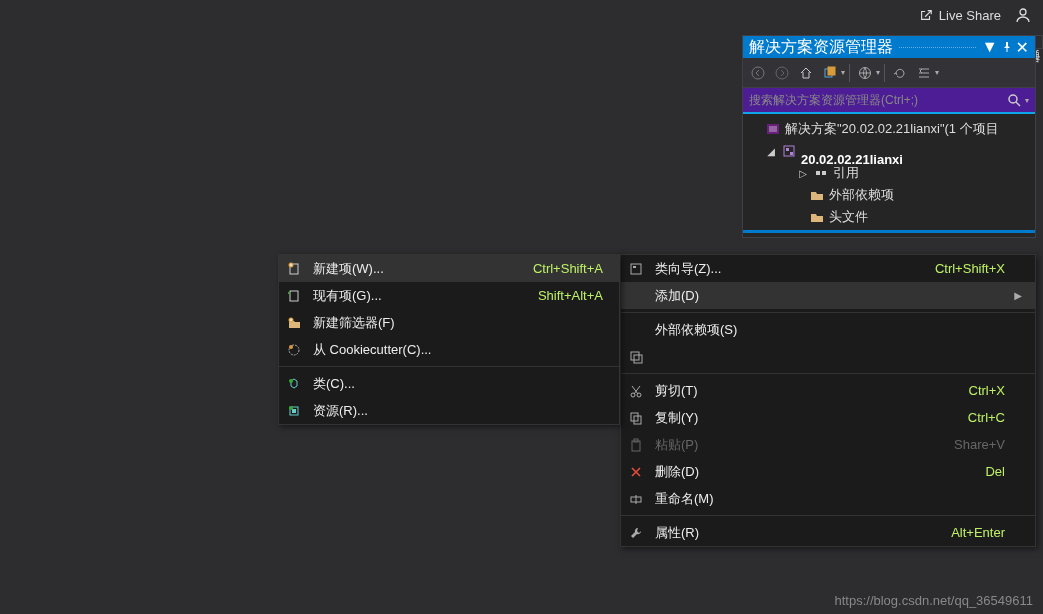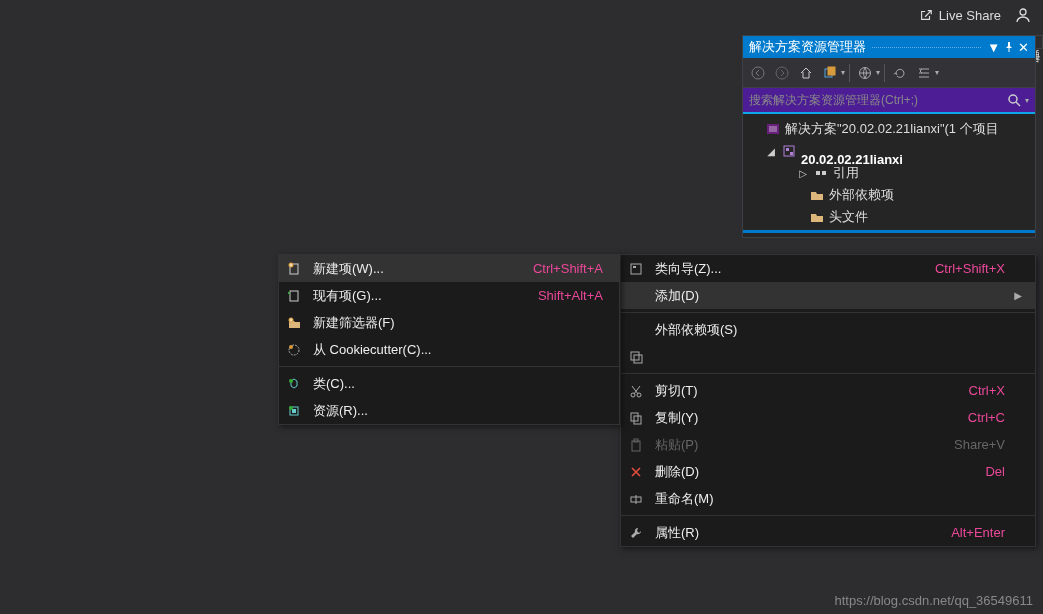--- a/index.html
+++ b/index.html
@@ -2,21 +2,21 @@
 <html><head>
 <meta charset="utf-8">
 <style>
 * { margin: 0; padding: 0; box-sizing: border-box; font-family: "Segoe UI", "Microsoft YaHei", sans-serif; }
 body { background: #2d2d30; width: 1043px; height: 614px; overflow: hidden; position: relative; color: #ccc; font-size: 13px; }
 
 .top-bar { position: absolute; top: 0; right: 0; height: 30px; display: flex; align-items: center; gap: 14px; padding-right: 12px; color: #ddd; }
 .top-bar .share { display: flex; align-items: flex-start; gap: 6px; font-size: 13px; }
 
 .solution-panel { position: absolute; top: 35px; right: 7px; width: 294px; background: #252526; border: 1px solid #3f3f46; }
-.panel-title { background: #007acc; color: #fff; height: 22px; display: flex; align-items: center; padding: 0 6px; justify-content: space-between; font-size: 13px; }
+.panel-title { background: #007acc; color: #fff; height: 22px; display: flex; align-items: center; padding: 0 6px; justify-content: space-between; font-size: 16px; }
 .panel-title .title-controls { display: flex; gap: 4px; align-items: center; }
 .panel-title .title-controls span { cursor: pointer; }
 .panel-toolbar { height: 30px; background: #333337; display: flex; align-items: center; padding: 0 4px; gap: 2px; border-bottom: 1px solid #3f3f46; }
 .panel-toolbar .tb-btn { width: 22px; height: 22px; display: flex; align-items: center; justify-content: center; color: #999; cursor: pointer; position: relative; }
 .panel-toolbar .divider { width: 1px; height: 18px; background: #555; margin: 0 2px; }
 .panel-search { height: 26px; background: #4c1d95; display: flex; align-items: center; padding: 0 6px; border-bottom: 2px solid #0ea5e9; }
 .panel-search .search-text { flex: 1; color: #888; font-size: 12px; }
 .tree { padding: 4px 0; background: #252526; font-size: 13px; }
 .tree-row { display: flex; align-items: center; height: 22px; padding-left: 6px; gap: 4px; }
 .tree-row.indent1 { padding-left: 22px; }
@@ -28,21 +28,21 @@
 .tree-row span.lbl { color: #ddd; }
 .selected-bar { height: 3px; background: #007acc; margin-top: 2px; }
 
 .context-menu { position: absolute; background: #1b1b1c; border: 1px solid #333; box-shadow: 2px 2px 6px rgba(0,0,0,0.5); }
 .context-menu.right { top: 254px; left: 620px; width: 416px; }
 .context-menu.left { top: 254px; left: 278px; width: 342px; }
 .menu-item { display: flex; align-items: center; height: 27px; padding: 0 10px 0 0; }
 .menu-item.highlight { background: #333334; }
 .menu-item .icon-col { width: 30px; display: flex; align-items: center; justify-content: center; }
 .menu-item .label { flex: 1; padding-left: 4px; color: #eee; }
-.menu-item .shortcut { color: #ec4899; padding-right: 6px; }
+.menu-item .shortcut { color: #bef264; padding-right: 6px; }
 .menu-item .arrow { width: 14px; text-align: center; color: #aaa; font-size: 10px; }
 .menu-item.disabled .label, .menu-item.disabled .shortcut { color: #666; }
 .menu-sep { height: 1px; background: #333; margin: 3px 0; }
 
 .side-tab { position: absolute; top: 35px; right: 0; width: 22px; background: #2d2d30; border: 1px solid #3f3f46; writing-mode: vertical-rl; text-orientation: upright; font-size: 11px; padding: 4px 0; color: #ccc; text-align: center; letter-spacing: 2px; }
 
 .watermark { position: absolute; bottom: 6px; right: 10px; color: #888; font-size: 13px; }
 
 svg { display: block; }
 .dd-arrow { font-size: 8px; color: #aaa; margin-left: -2px; }

